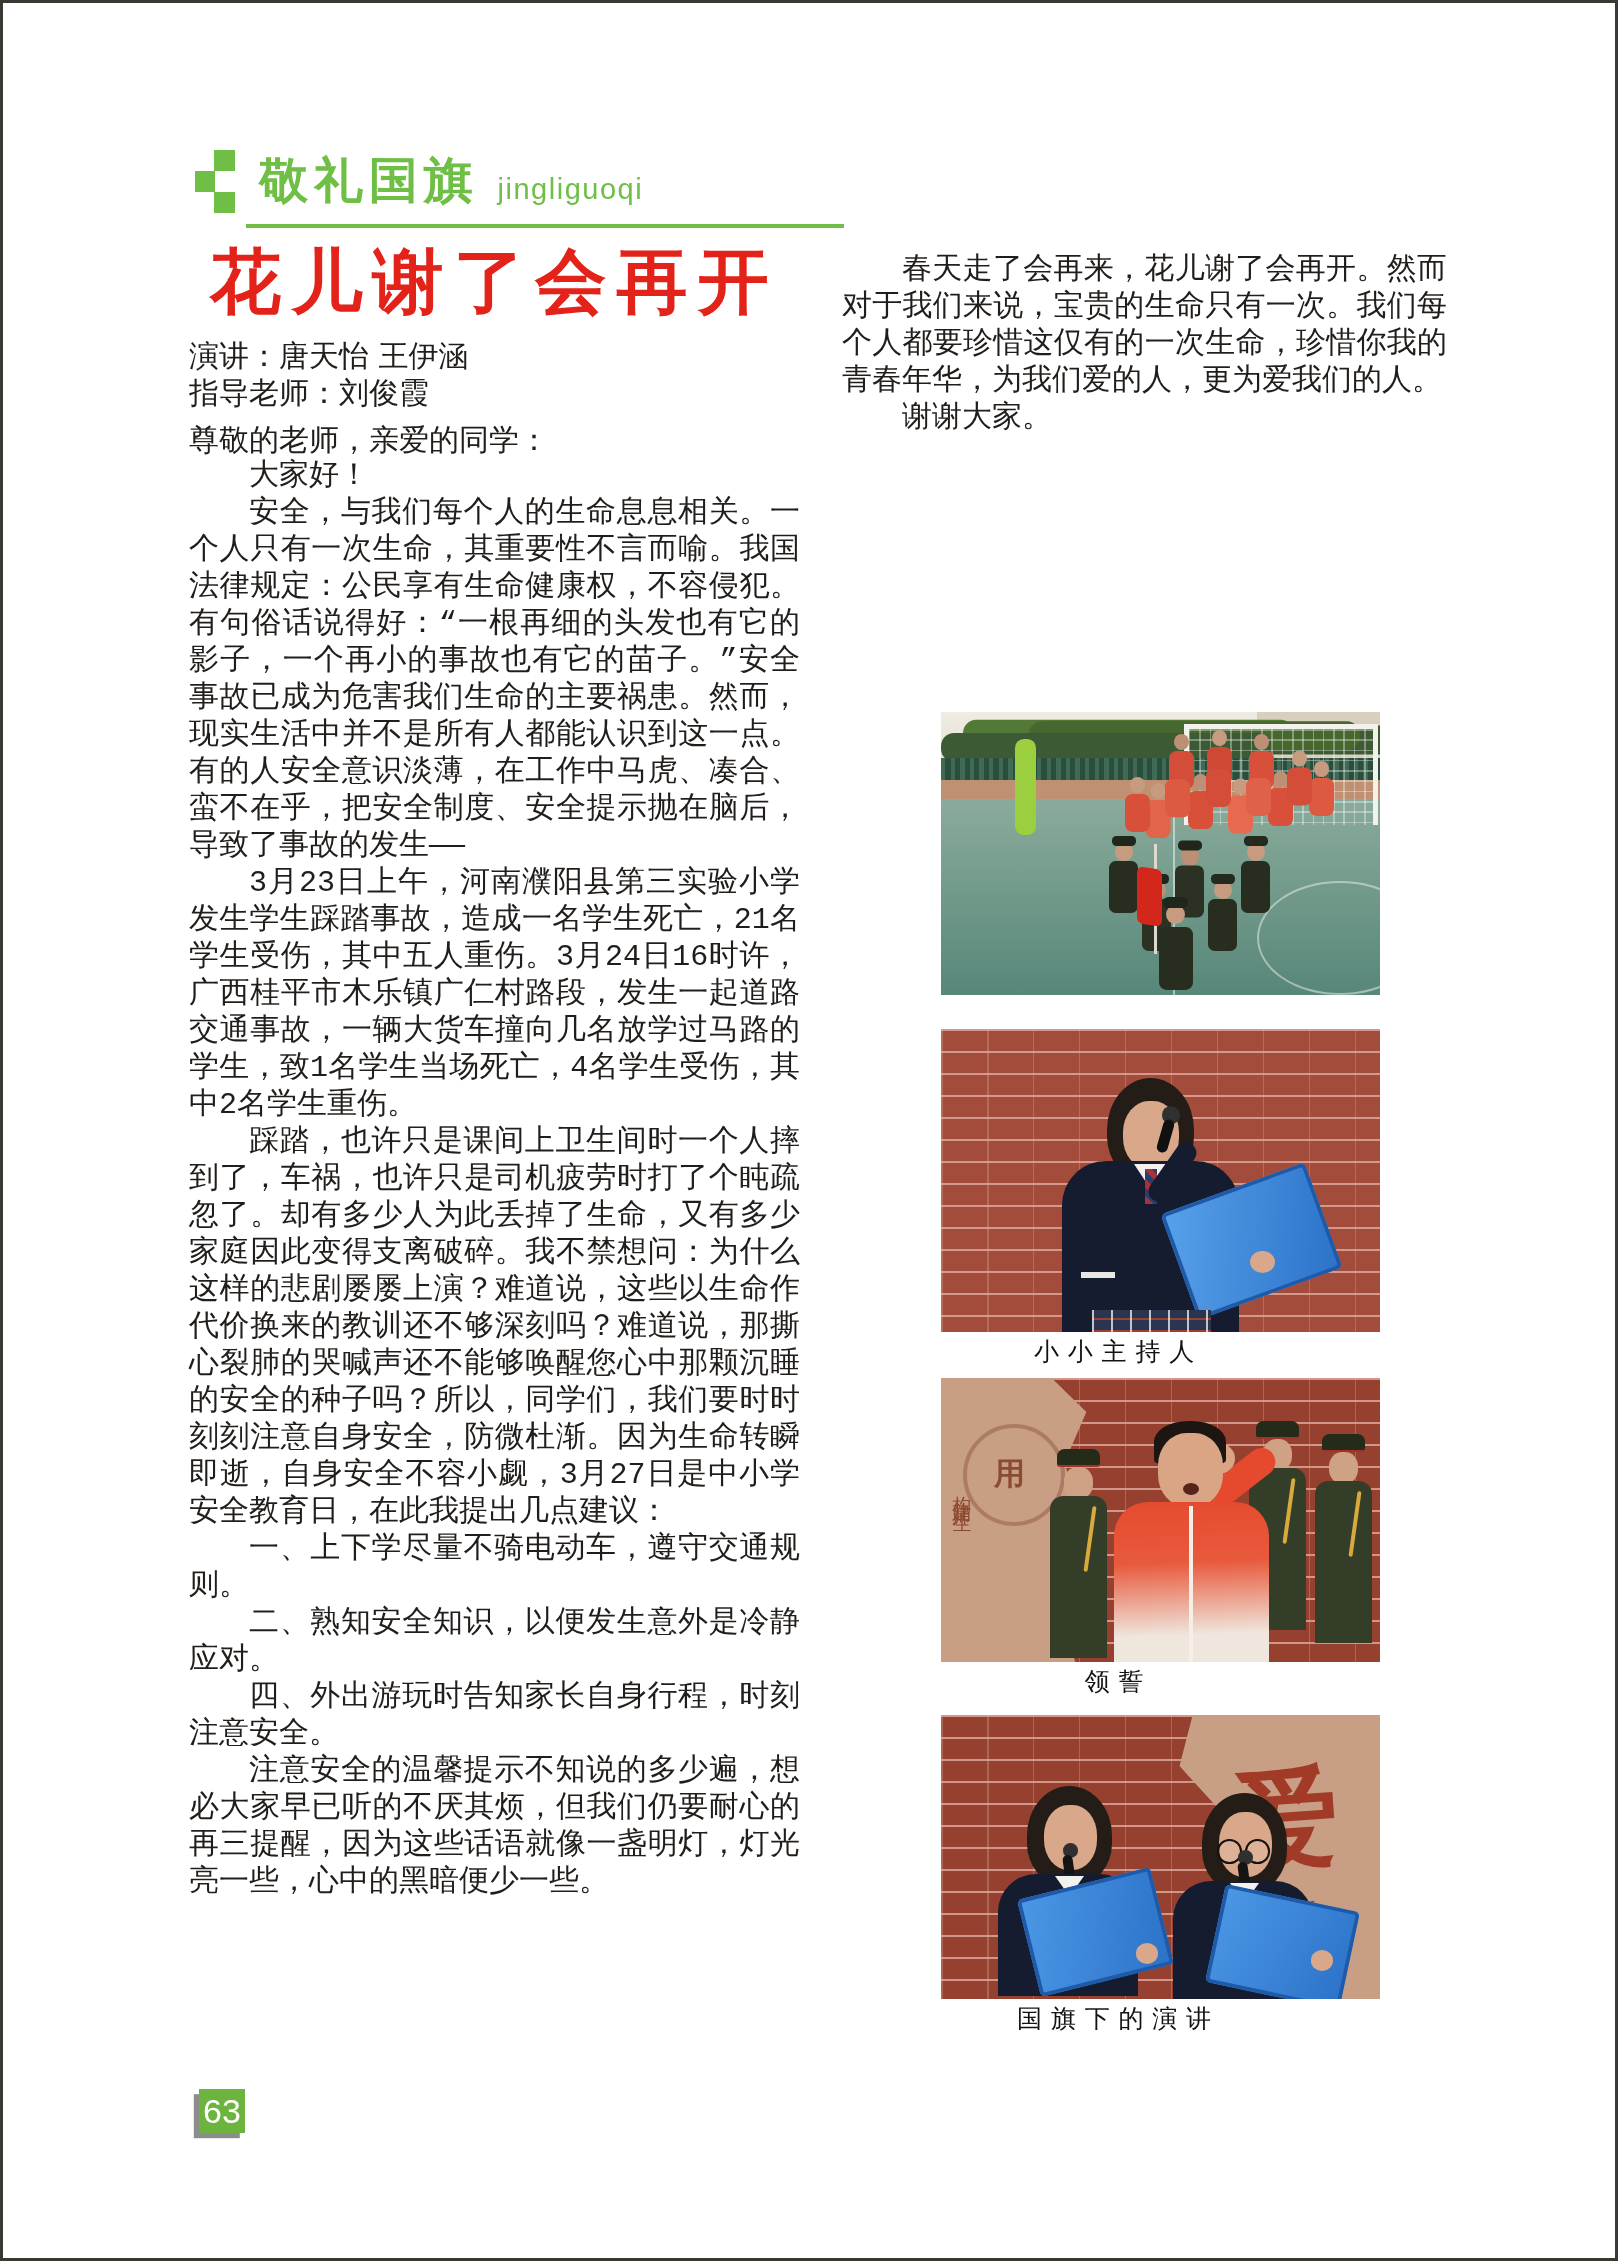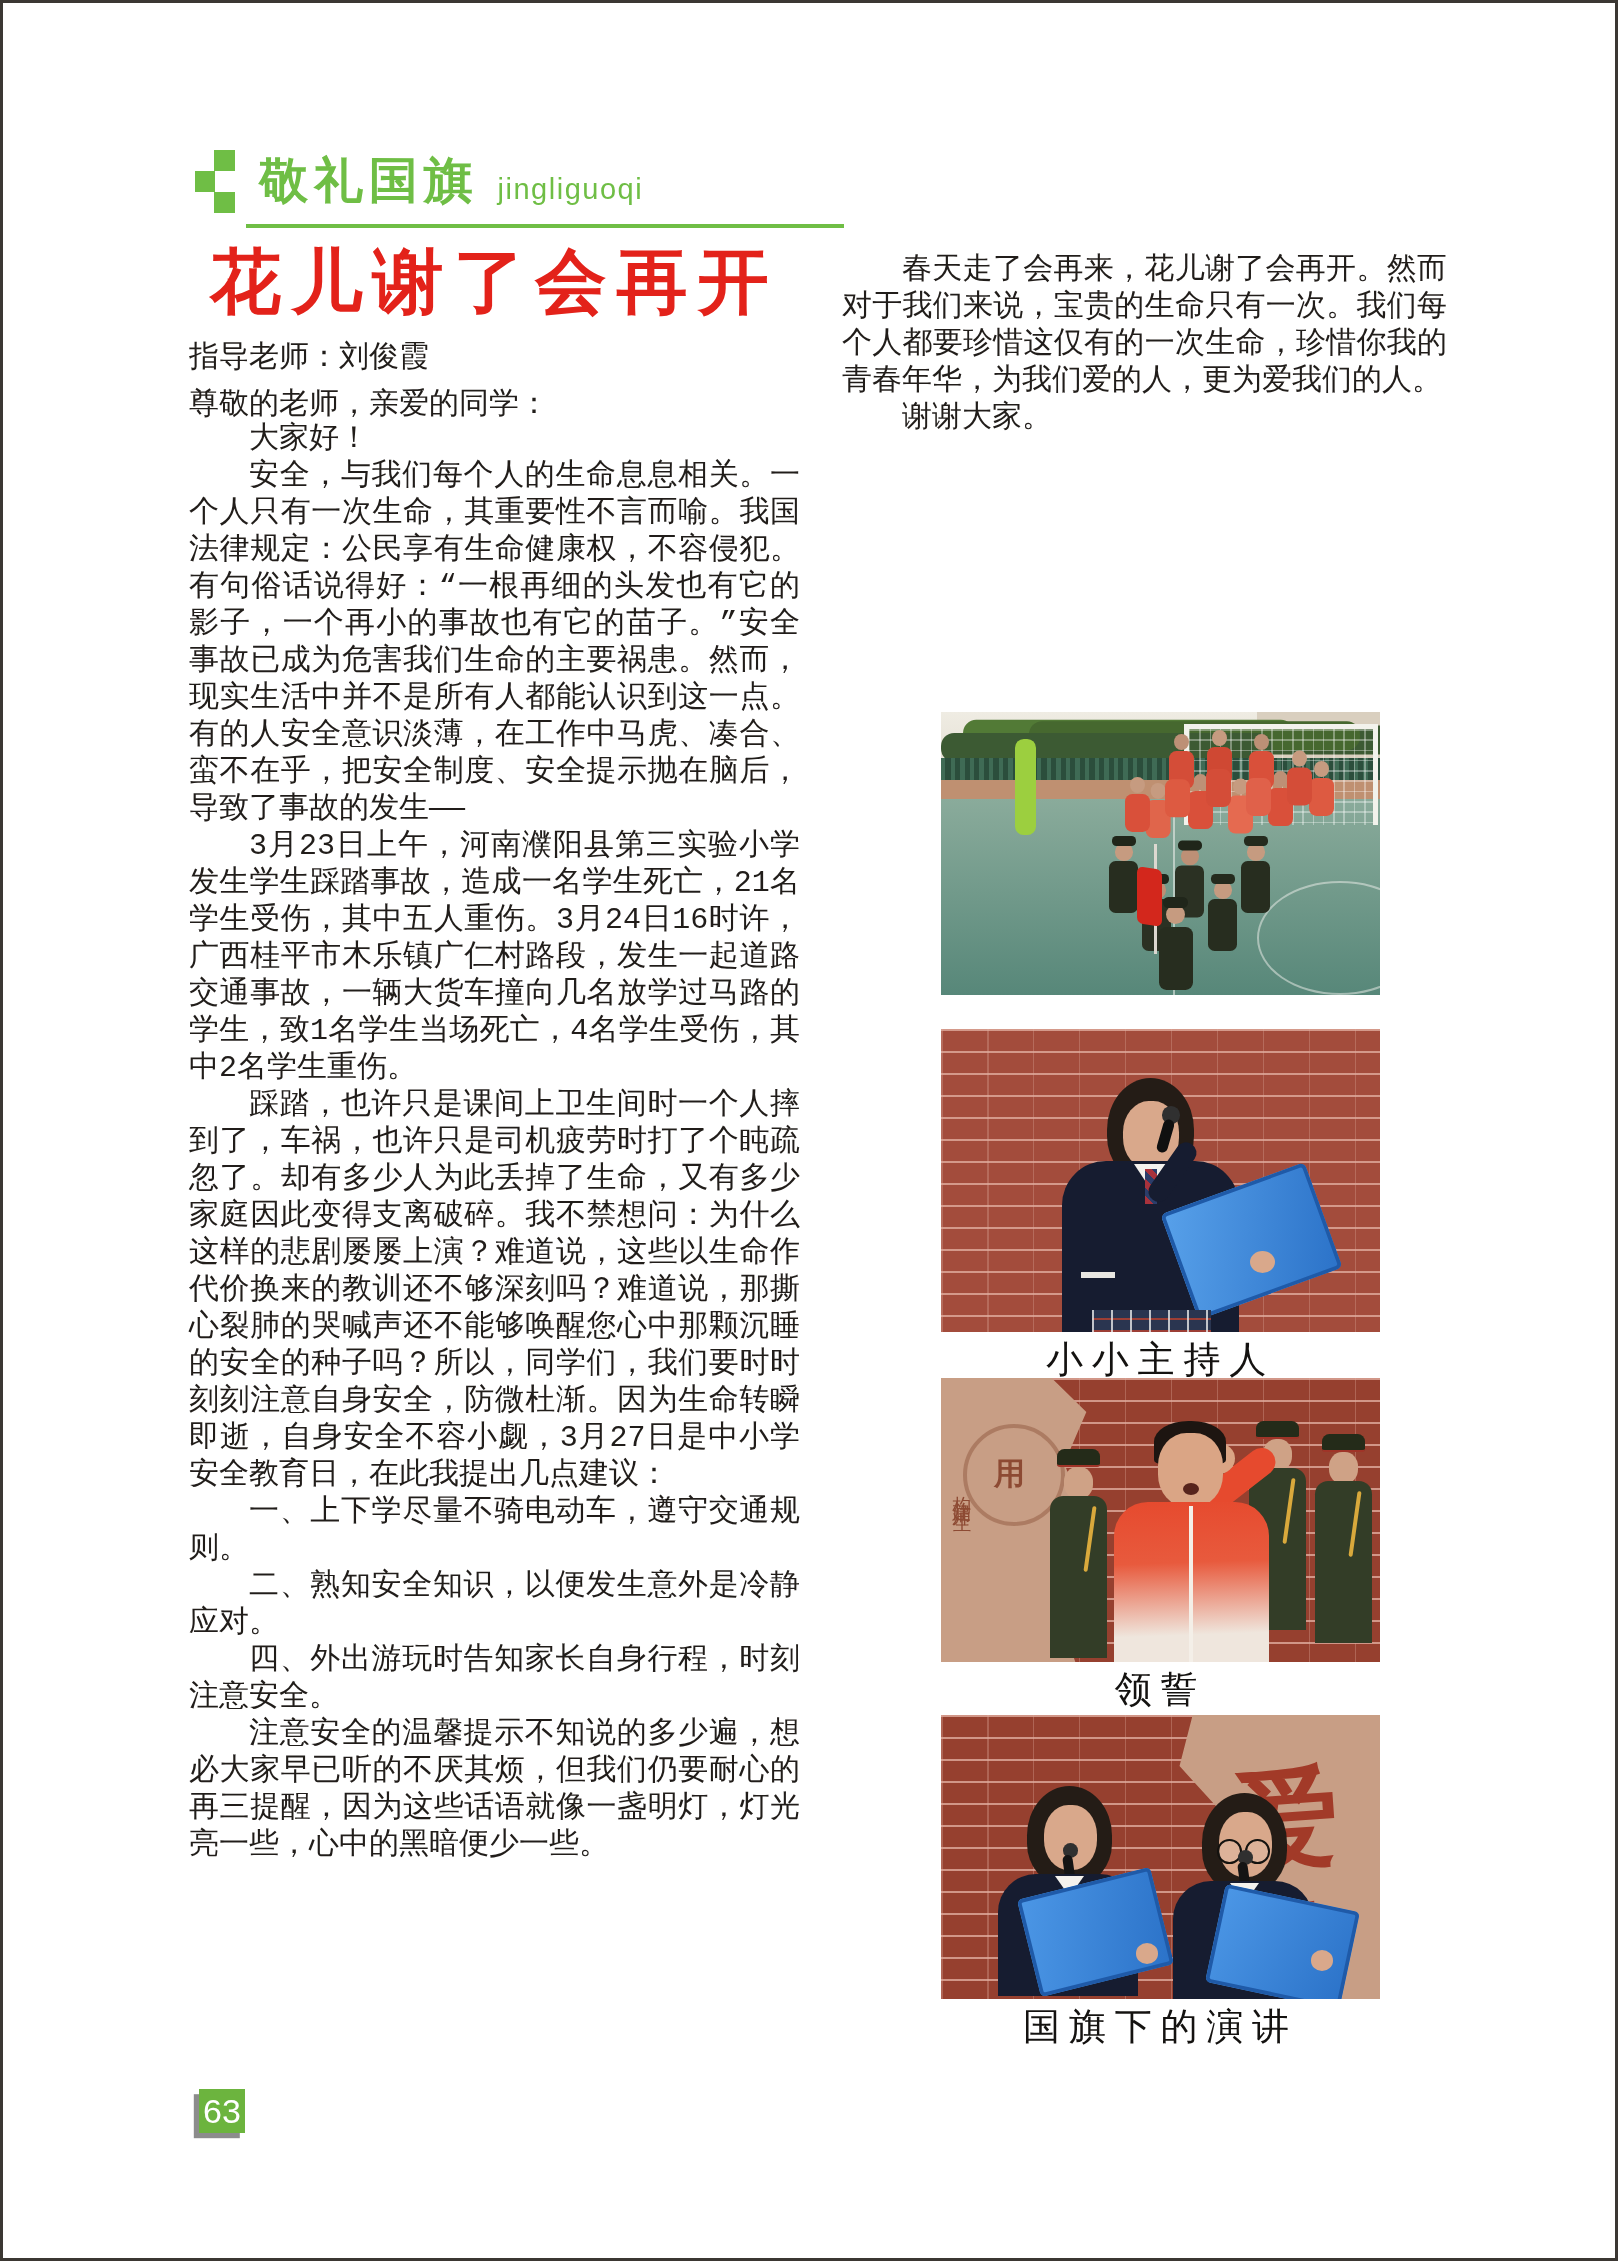--- a/index.html
+++ b/index.html
@@ -34,21 +34,21 @@
   .col-right{position:absolute;left:839px;top:249px;width:605px;}
   .paras-b{margin-top:22px;}
 
   
   figure{margin:0;position:absolute;left:938px;width:439px;overflow:hidden;background:#888;}
   #photo1{top:709px;height:283px;}
   #photo2{top:1026px;height:303px;}
   #photo3{top:1375px;height:284px;}
   #photo4{top:1712px;height:284px;}
   figure *{position:absolute;}
-  .caption{position:absolute;left:938px;width:439px;text-align:center;font-size:37px;
+  .caption{position:absolute;left:896px;width:439px;text-align:center;font-size:25px;
            letter-spacing:8.8px;color:#141210;}
   .cap1{top:1332px;} .cap2{top:1662px;} .cap3{top:1999px;}
 
   .brick{left:0;top:0;right:0;bottom:0;background-color:#a34c3c;
     background-image:repeating-linear-gradient(to bottom,rgba(224,172,158,.8) 0 2.2px,rgba(0,0,0,0) 2.2px 22px),
                      repeating-linear-gradient(to right,rgba(205,145,130,.45) 0 1.5px,rgba(0,0,0,0) 1.5px 46px);}
   .brick-dark{background-color:#96402f;}
 
   
   .p1-wall{left:0;top:0;width:100%;height:68px;background:linear-gradient(#efece3,#e2ddd0);}
@@ -170,20 +170,21 @@
   </div>
   <div class="header-text">
     <span class="h-title">敬礼国旗</span>
     <span class="h-sub">jingliguoqi</span>
   </div>
   <div class="h-line"></div>
 
   <section class="col-left">
     <h1 class="art-title">花儿谢了会再开</h1>
     <div class="bylines bodytext">
+      <p>演讲：唐天怡 王伊涵</p>
       <p>指导老师：刘俊霞</p>
     </div>
     <p class="bodytext salutation">尊敬的老师，亲爱的同学：</p>
     <div class="paras bodytext">
         <p class="indent">大家好！</p>
         <p class="indent">安全，与我们每个人的生命息息相关。一个人只有一次生命，其重要性不言而喻。我国法律规定：公民享有生命健康权，不容侵犯。有句俗话说得好：“一根再细的头发也有它的影子，一个再小的事故也有它的苗子。”安全事故已成为危害我们生命的主要祸患。然而，现实生活中并不是所有人都能认识到这一点。有的人安全意识淡薄，在工作中马虎、凑合、蛮不在乎，把安全制度、安全提示抛在脑后，导致了事故的发生——</p>
         <p class="indent">3月23日上午，河南濮阳县第三实验小学发生学生踩踏事故，造成一名学生死亡，21名学生受伤，其中五人重伤。3月24日16时许，广西桂平市木乐镇广仁村路段，发生一起道路交通事故，一辆大货车撞向几名放学过马路的学生，致1名学生当场死亡，4名学生受伤，其中2名学生重伤。</p>
         <p class="indent">踩踏，也许只是课间上卫生间时一个人摔到了，车祸，也许只是司机疲劳时打了个盹疏忽了。却有多少人为此丢掉了生命，又有多少家庭因此变得支离破碎。我不禁想问：为什么这样的悲剧屡屡上演？难道说，这些以生命作代价换来的教训还不够深刻吗？难道说，那撕心裂肺的哭喊声还不能够唤醒您心中那颗沉睡的安全的种子吗？所以，同学们，我们要时时刻刻注意自身安全，防微杜渐。因为生命转瞬即逝，自身安全不容小觑，3月27日是中小学安全教育日，在此我提出几点建议：</p>
         <p class="indent">一、上下学尽量不骑电动车，遵守交通规则。</p>
         <p class="indent">二、熟知安全知识，以便发生意外是冷静应对。</p>

